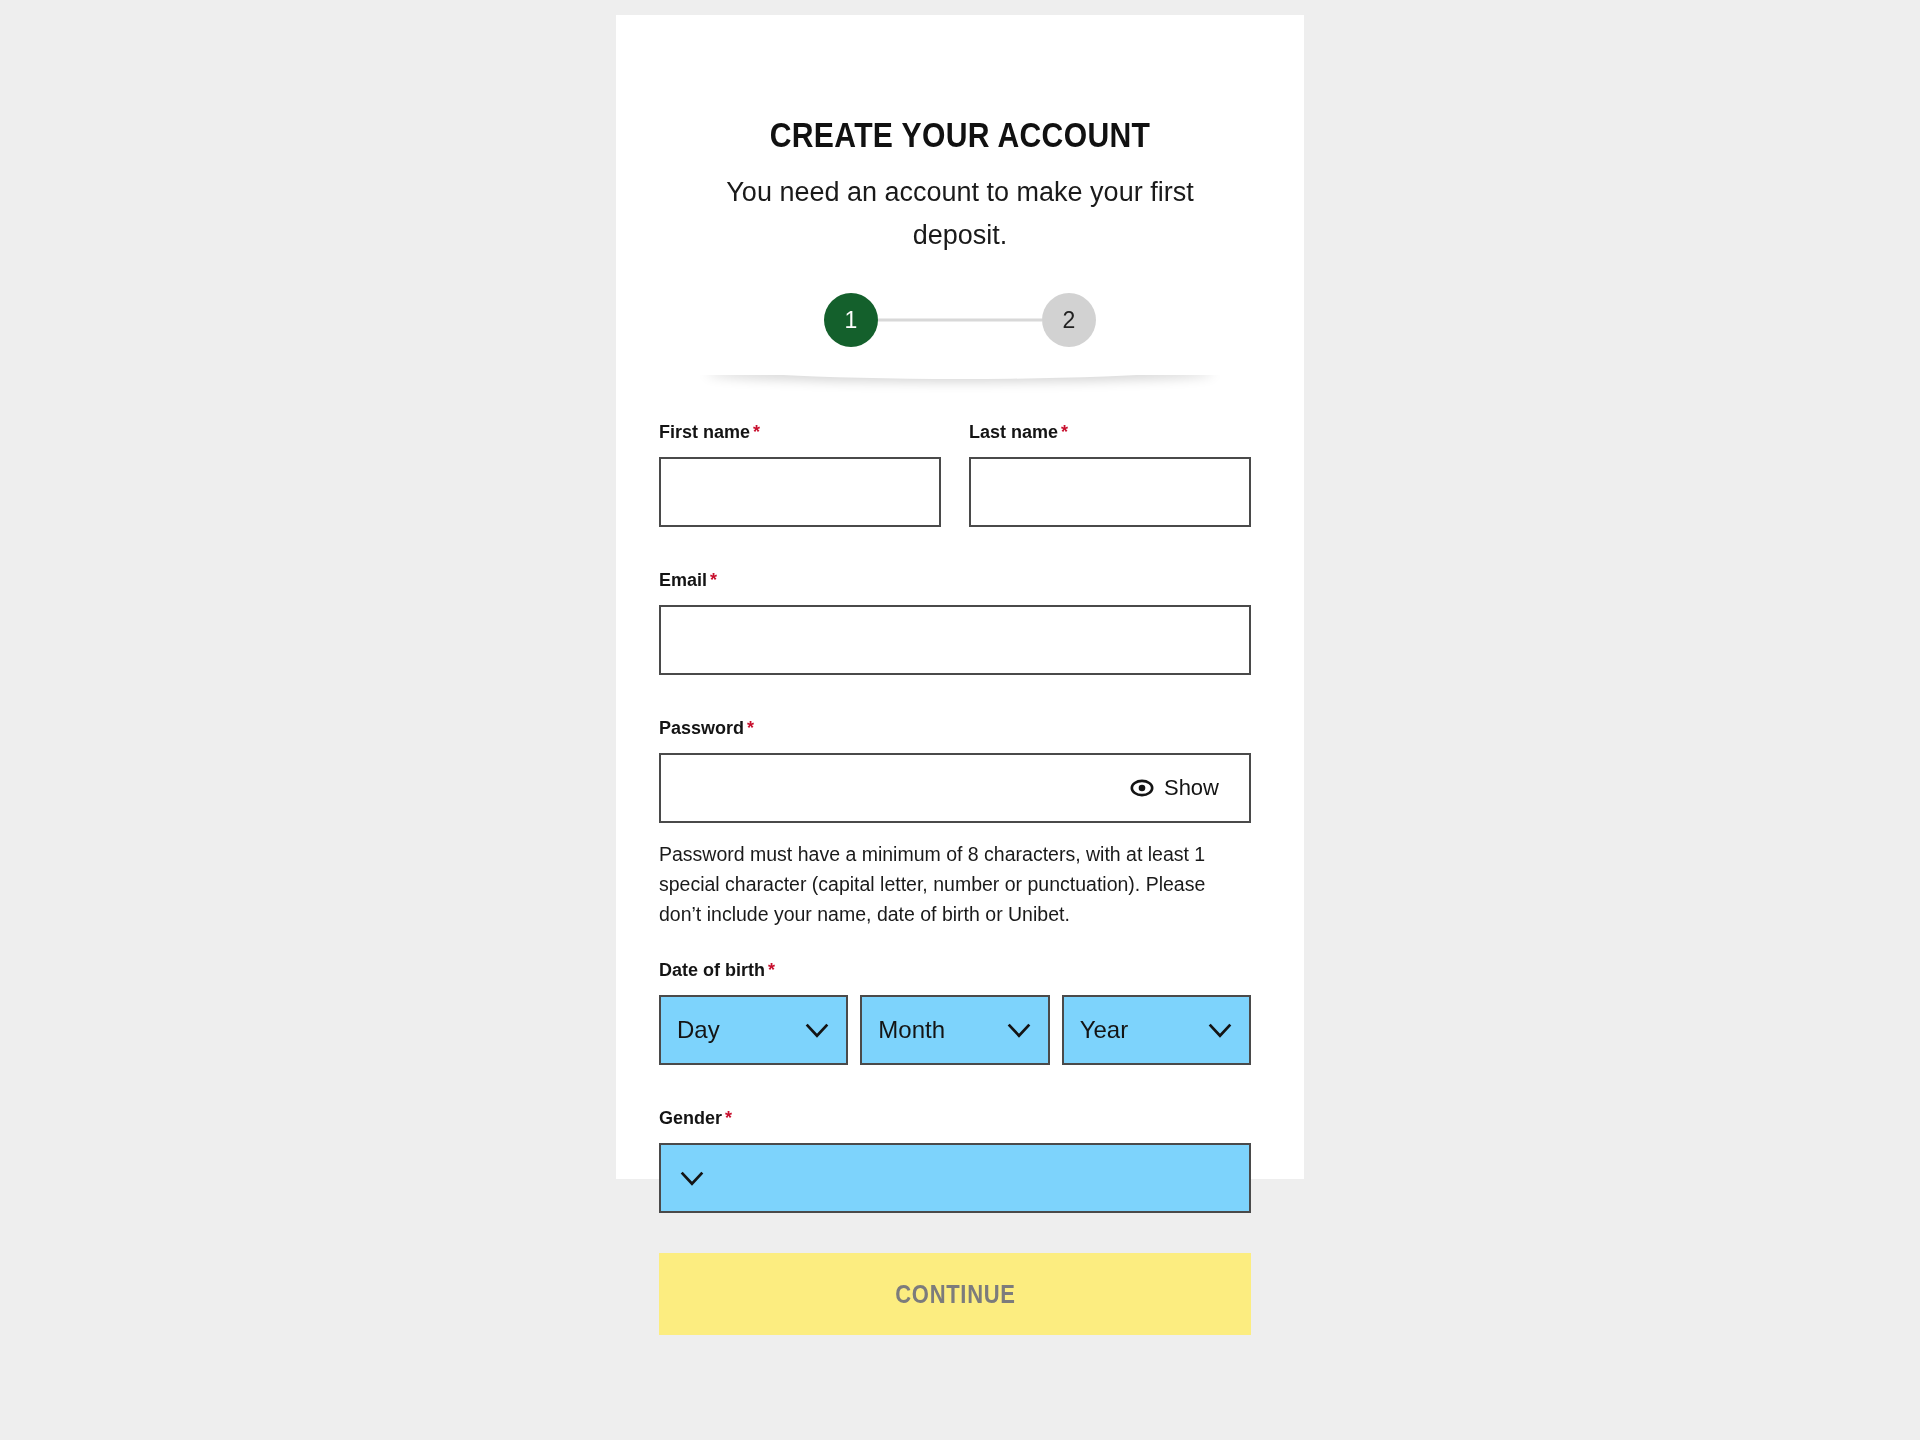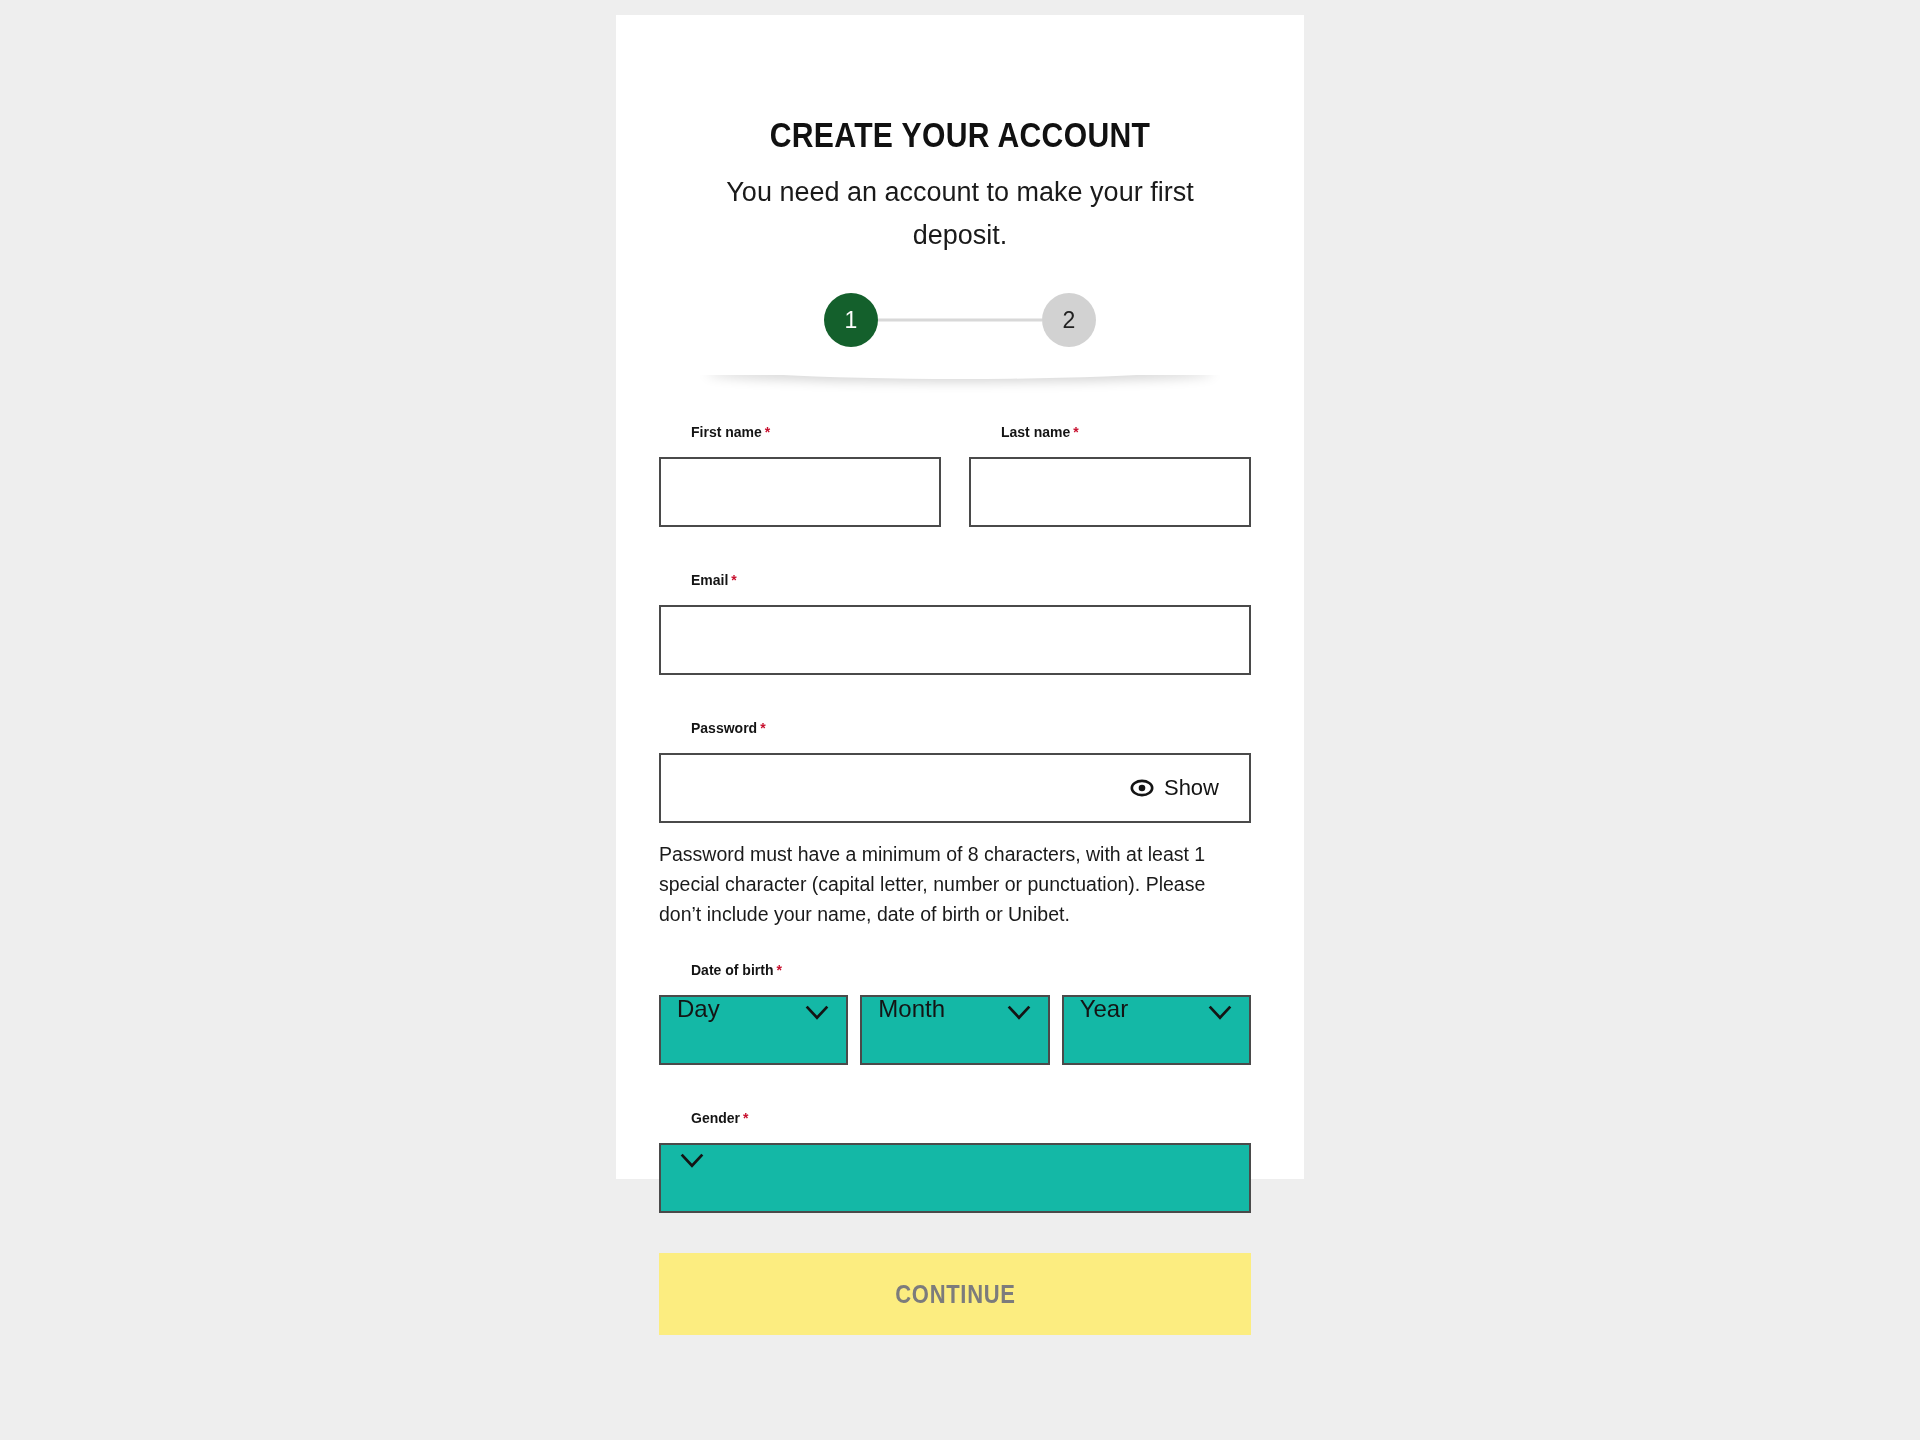--- a/index.html
+++ b/index.html
@@ -127,26 +127,25 @@
     gap: 28px;
   }
   .field {
     margin-bottom: 0;
   }
   .field.half { width: 290px; }
   .field.full { width: 100%; }
 
   .label {
     display: block;
-    font-size: 14px;
+    font-size: 18px;
     line-height: 26px;
     font-weight: 700;
     color: #141414;
     margin-bottom: 12px;
-    margin-left: 32px;
   }
   .req {
     color: #c8102e;
     font-weight: 700;
     margin-left: 3px;
   }
 
   .input {
     box-sizing: border-box;
     width: 100%;
@@ -202,23 +201,23 @@
   
   .dob-row {
     display: flex;
     gap: 12px;
   }
   .select-box {
     position: relative;
     box-sizing: border-box;
     height: 70px;
     border: 2px solid #4a4a4a;
-    background: #14b8a6;
-    display: flex;
-    align-items: flex-start;
+    background: #7dd3fc;
+    display: flex;
+    align-items: center;
     padding: 0 14px 0 16px;
     cursor: pointer;
   }
   .dob-row .select-box { flex: 1 1 0; }
   .select-box.full { width: 100%; }
   .select-text {
     font-size: 24px;
     color: #141414;
     line-height: 1;
     flex: 1 1 auto;

